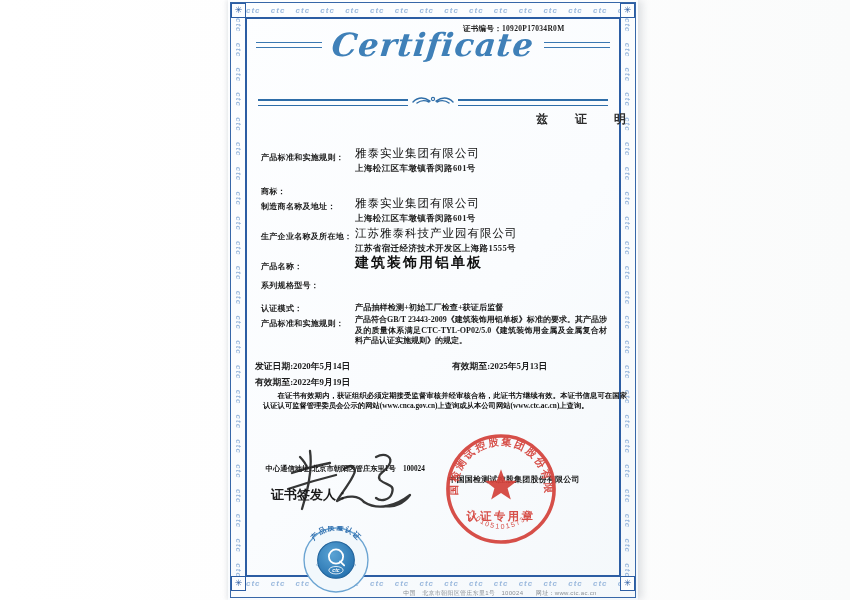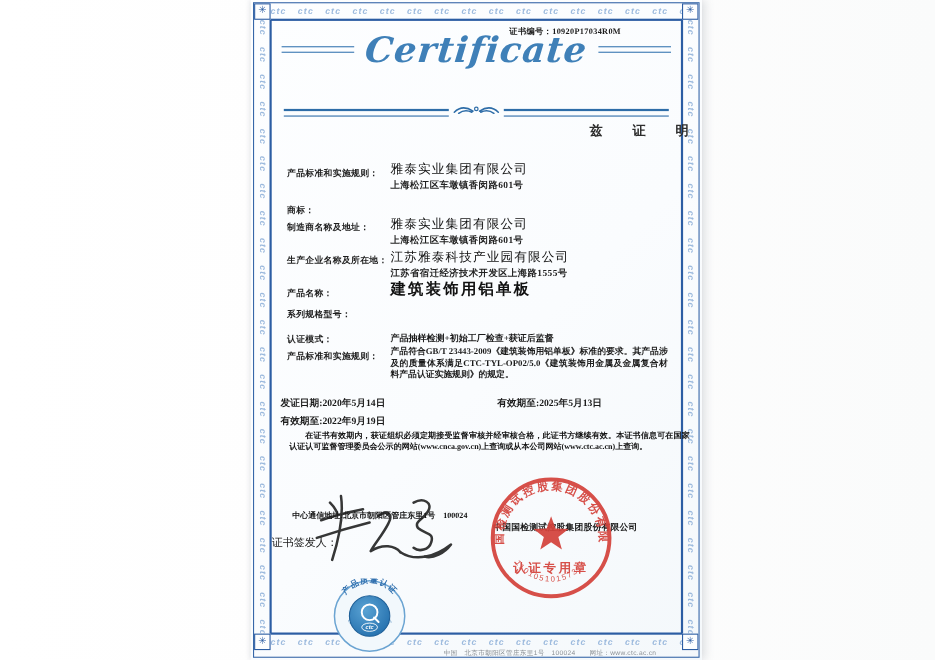--- a/index.html
+++ b/index.html
@@ -55,21 +55,21 @@
   .flabel{position:absolute;left:33px;font-size:8px;font-weight:bold;color:#1d1d1d;letter-spacing:0.3px;}
   .fname{position:absolute;left:127px;font-size:11.5px;font-weight:normal;color:#111;letter-spacing:1px;}
   .faddr{position:absolute;left:127px;font-size:8.5px;font-weight:bold;color:#222;letter-spacing:0.4px;}
   .fbig{position:absolute;left:127px;font-size:14px;font-weight:bold;color:#111;letter-spacing:2px;}
   .fval{position:absolute;left:127px;font-size:8.5px;font-weight:bold;color:#1b1b1b;}
   .fpara{position:absolute;left:127px;width:252px;font-size:8px;font-weight:bold;color:#1b1b1b;line-height:10.5px;text-align:justify;}
   .dateline{position:absolute;font-size:8.8px;font-weight:bold;color:#1a1a1a;}
   .notice{position:absolute;left:35px;width:364px;top:391px;font-size:7.3px;font-weight:600;color:#101010;line-height:9.8px;text-align:justify;text-indent:2em;}
   .comm-addr{position:absolute;left:23px;top:420px;font-size:7.3px;font-weight:bold;color:#101010;text-indent:2em;margin-top:44px;}
   
-  .signer-label{position:absolute;left:19px;top:486px;font-size:10px;font-weight:normal;color:#1a1a1a;}
+  .signer-label{position:absolute;left:43px;top:486px;font-size:13px;font-weight:bold;color:#1a1a1a;}
   .signature{position:absolute;left:52px;top:445px;z-index:2;}
   .issuer-company{position:absolute;left:197px;top:474px;width:178px;text-align:center;font-size:8px;font-weight:bold;color:#161616;z-index:1;letter-spacing:0.2px;}
   .stamp{position:absolute;left:214px;top:430px;z-index:2;opacity:0.92;}
   .ctc-logo{position:absolute;left:74px;top:526px;z-index:4;}
   .footer-line{position:absolute;left:140px;top:589px;width:264px;font-size:6px;color:#8a8f94;text-align:center;letter-spacing:0.3px;white-space:nowrap;font-family:"Liberation Sans","DejaVu Sans",sans-serif;}
 </style>
 </head>
 <body>
 
 <div class="sheet">

